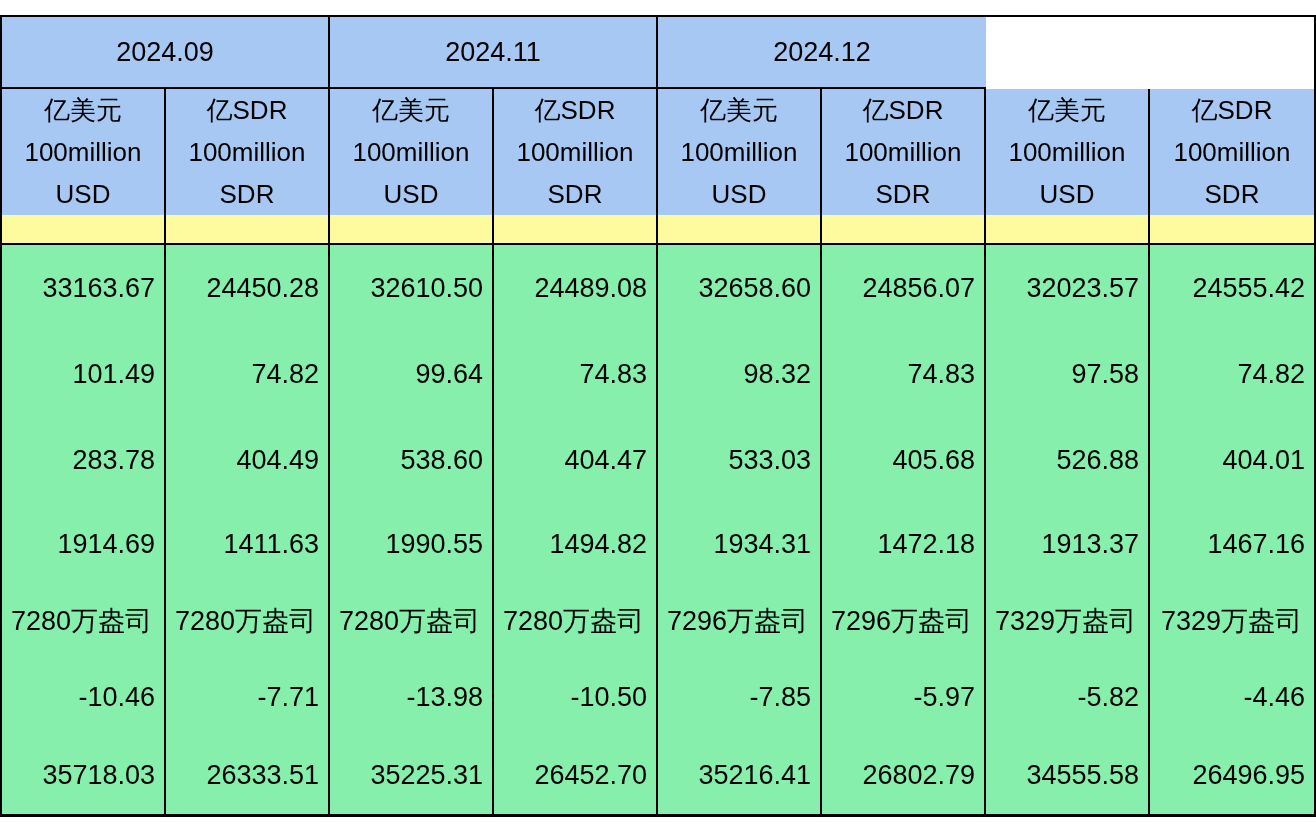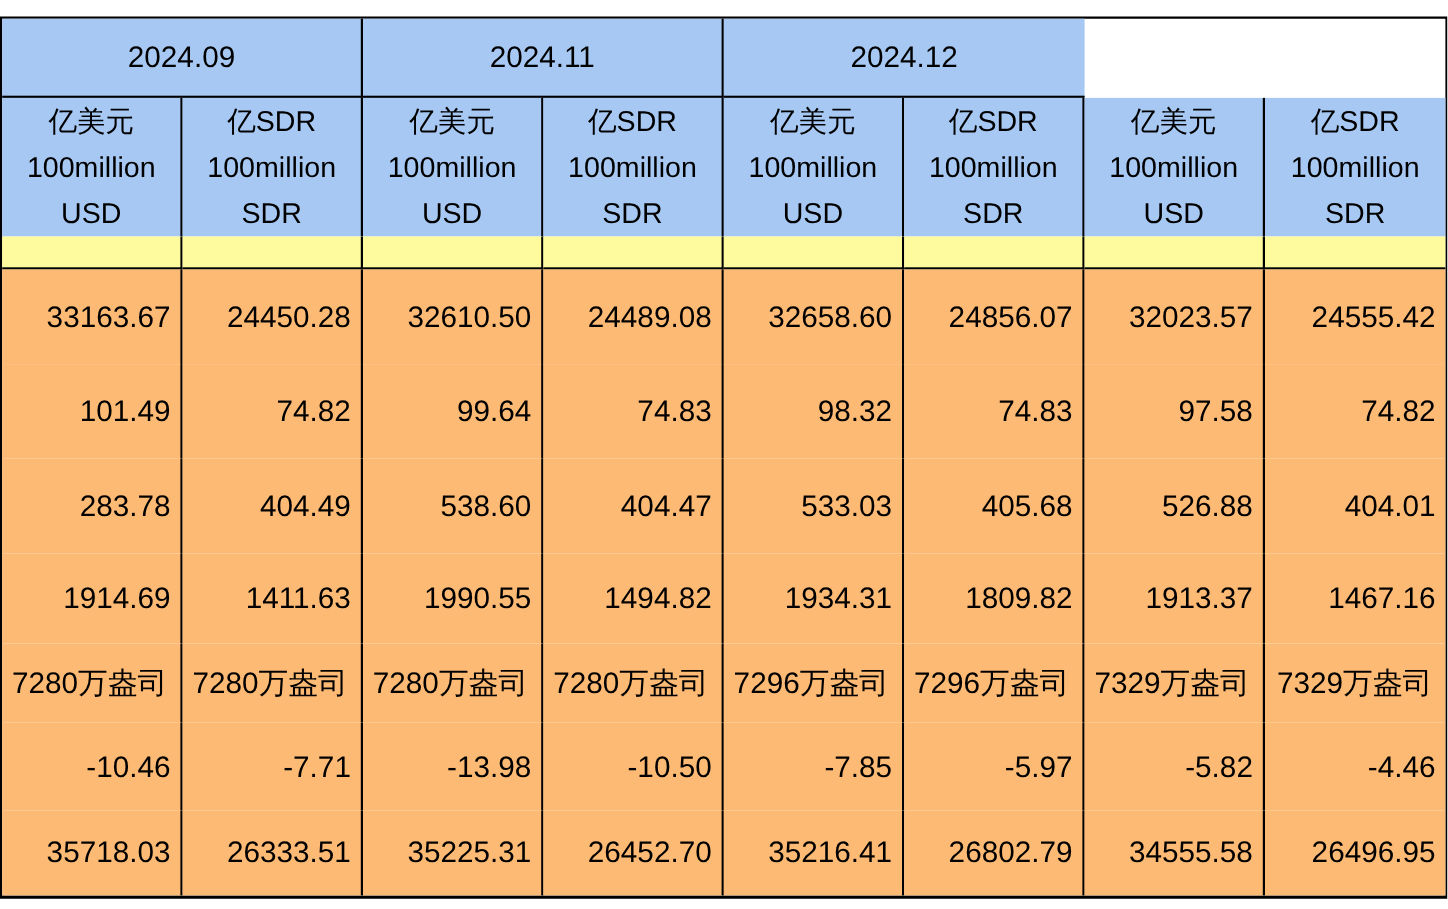--- a/index.html
+++ b/index.html
@@ -54,21 +54,21 @@
     height: 30px;
     background: var(--yellow, #FEFB9E);
     border-bottom: 2px solid var(--line, #000);
   }
   
   .dc {
     justify-content: flex-end;
     text-align: left;
     padding-right: 9px;
     font-size: 27px;
-    background: #fdba74;
+    background: #86efac;
   }
   .r0 { height: 86px; } .r1 { height: 86px; } .r2 { height: 86px; }
   .r3 { height: 82px; } .r4 { height: 72px; padding-right: 12px; }
   .r5 { height: 80px; } .r6 { height: 77px; }
 </style>
 </head>
 <body>
 
 <div id="page">
   <div id="reserve-table">
@@ -140,21 +140,21 @@
         <div class="cell dc r2">404.47</div>
         <div class="cell dc r2">533.03</div>
         <div class="cell dc r2">405.68</div>
         <div class="cell dc r2">526.88</div>
         <div class="cell dc r2 last">404.01</div>
         <div class="cell dc r3">1914.69</div>
         <div class="cell dc r3">1411.63</div>
         <div class="cell dc r3">1990.55</div>
         <div class="cell dc r3">1494.82</div>
         <div class="cell dc r3">1934.31</div>
-        <div class="cell dc r3">1809.82</div>
+        <div class="cell dc r3">1472.18</div>
         <div class="cell dc r3">1913.37</div>
         <div class="cell dc r3 last">1467.16</div>
         <div class="cell dc r4">7280万盎司</div>
         <div class="cell dc r4">7280万盎司</div>
         <div class="cell dc r4">7280万盎司</div>
         <div class="cell dc r4">7280万盎司</div>
         <div class="cell dc r4">7296万盎司</div>
         <div class="cell dc r4">7296万盎司</div>
         <div class="cell dc r4">7329万盎司</div>
         <div class="cell dc r4 last">7329万盎司</div>

